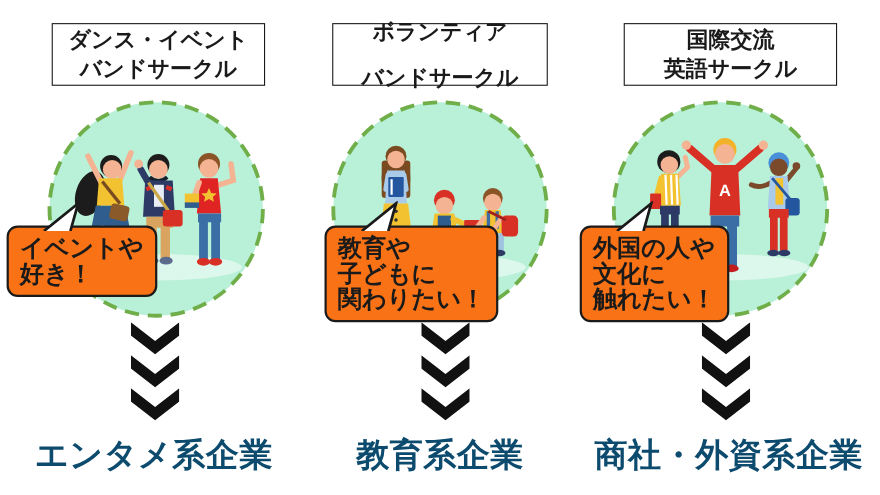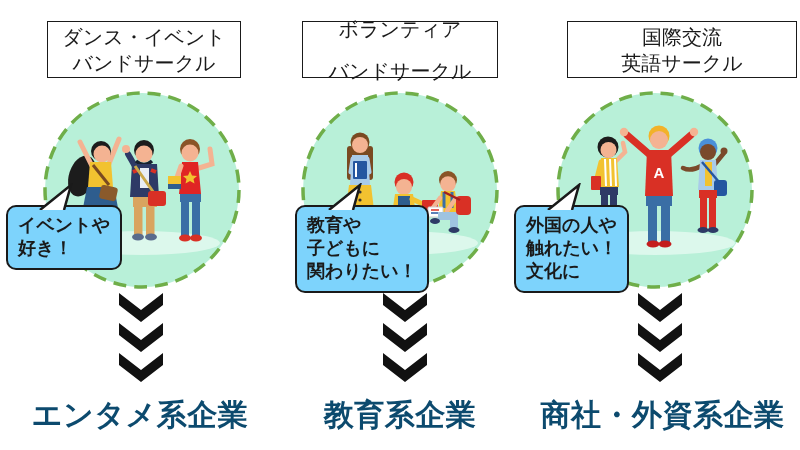--- a/index.html
+++ b/index.html
@@ -7,32 +7,32 @@
     width:800px;height:450px;position:relative;overflow:hidden;
     background:#ffffff;
     font-family:"Liberation Sans","DejaVu Sans",sans-serif;
     color:#231815;
   }
   
   .title-box{
     position:absolute;top:21px;height:57px;
     background:#ffffff;border:1.5px solid #1a1a1a;
     display:flex;flex-direction:column;align-items:center;justify-content:center;
-    font-size:20px;font-weight:normal;line-height:26px;color:#1a1a1a;
+    font-size:20px;font-weight:bold;line-height:26px;color:#1a1a1a;
     text-align:center;box-sizing:border-box;white-space:nowrap;
   }
   
   .circle-wrap{position:absolute;top:88px;width:204px;height:204px;}
   .circle-wrap svg{display:block;}
   
   .bubble{
     position:absolute;top:205px;
-    background:#7dd3fc;border:2px solid #1a1a1a;border-radius:10px;
+    background:#f97316;border:2px solid #1a1a1a;border-radius:10px;
     padding:7px 10px 8px 10px;
-    font-size:18px;font-weight:bold;line-height:23px;color:#1a1a1a;
+    font-size:22px;font-weight:bold;line-height:23px;color:#1a1a1a;
     white-space:nowrap;z-index:5;
   }
   .bubble .tail{
     position:absolute;top:-24px;left:28px;width:42px;height:27px;
   }
   
   .chevrons{position:absolute;top:293px;width:44px;height:90px;}
   
   .company{
     position:absolute;top:396px;height:40px;
@@ -193,21 +193,21 @@
 </div>
 
 <svg class="chevrons" style="left:383px;" viewBox="0 0 44 90">
   <path d="M0 0 L22 17 L44 0 L44 12 L22 29 L0 12 Z" fill="#111111"></path>
   <path d="M0 30 L22 47 L44 30 L44 42 L22 59 L0 42 Z" fill="#111111"></path>
   <path d="M0 60 L22 77 L44 60 L44 72 L22 89 L0 72 Z" fill="#111111"></path>
 </svg>
 
 <div class="company" style="left:280px;width:240px;">教育系企業</div>
 
-<div class="title-box" style="left:567px;width:230px;">
+<div class="title-box" style="left:567px;width:194px;">
   <span>国際交流</span>
   <span>英語サークル</span>
 </div>
 
 <div class="circle-wrap" style="left:553px;">
   <svg width="204" height="204" viewBox="0 0 204 204">
     <circle cx="102" cy="102" r="97" fill="#b8f0d8" stroke="#6fae49" stroke-width="3.5" stroke-dasharray="13 8"></circle>
     <ellipse cx="102" cy="155" rx="80" ry="12" fill="#ffffff" opacity="0.5"></ellipse>
 
     <g>
@@ -253,27 +253,27 @@
       <rect x="161" y="92" width="13" height="16" rx="3" fill="#2456a0"></rect>
       <path d="M146 102 L164 102 L164 110 L146 110 Z" fill="#d93025"></path>
       <rect x="147" y="108" width="7" height="32" fill="#d93025"></rect>
       <rect x="156" y="108" width="7" height="32" fill="#d93025"></rect>
       <ellipse cx="150" cy="142" rx="5.5" ry="3" fill="#2e3a66"></ellipse>
       <ellipse cx="160" cy="142" rx="5.5" ry="3" fill="#2e3a66"></ellipse>
     </g>
   </svg>
 </div>
 
-<div class="bubble" style="left:514px;">
+<div class="bubble" style="left:527px;">
   <svg class="tail" viewBox="0 0 42 27">
     <path d="M4 27 L35 2 L28 27" fill="#ffffff" stroke="#1a1a1a" stroke-width="2.5"></path>
   </svg>
   <div>外国の人や</div>
+  <div>文化に</div>
   <div>触れたい！</div>
-  <div>文化に</div>
 </div>
 
 <svg class="chevrons" style="left:638px;" viewBox="0 0 44 90">
   <path d="M0 0 L22 17 L44 0 L44 12 L22 29 L0 12 Z" fill="#111111"></path>
   <path d="M0 30 L22 47 L44 30 L44 42 L22 59 L0 42 Z" fill="#111111"></path>
   <path d="M0 60 L22 77 L44 60 L44 72 L22 89 L0 72 Z" fill="#111111"></path>
 </svg>
 
 <div class="company" style="left:535px;width:255px;">商社・外資系企業</div>
 

